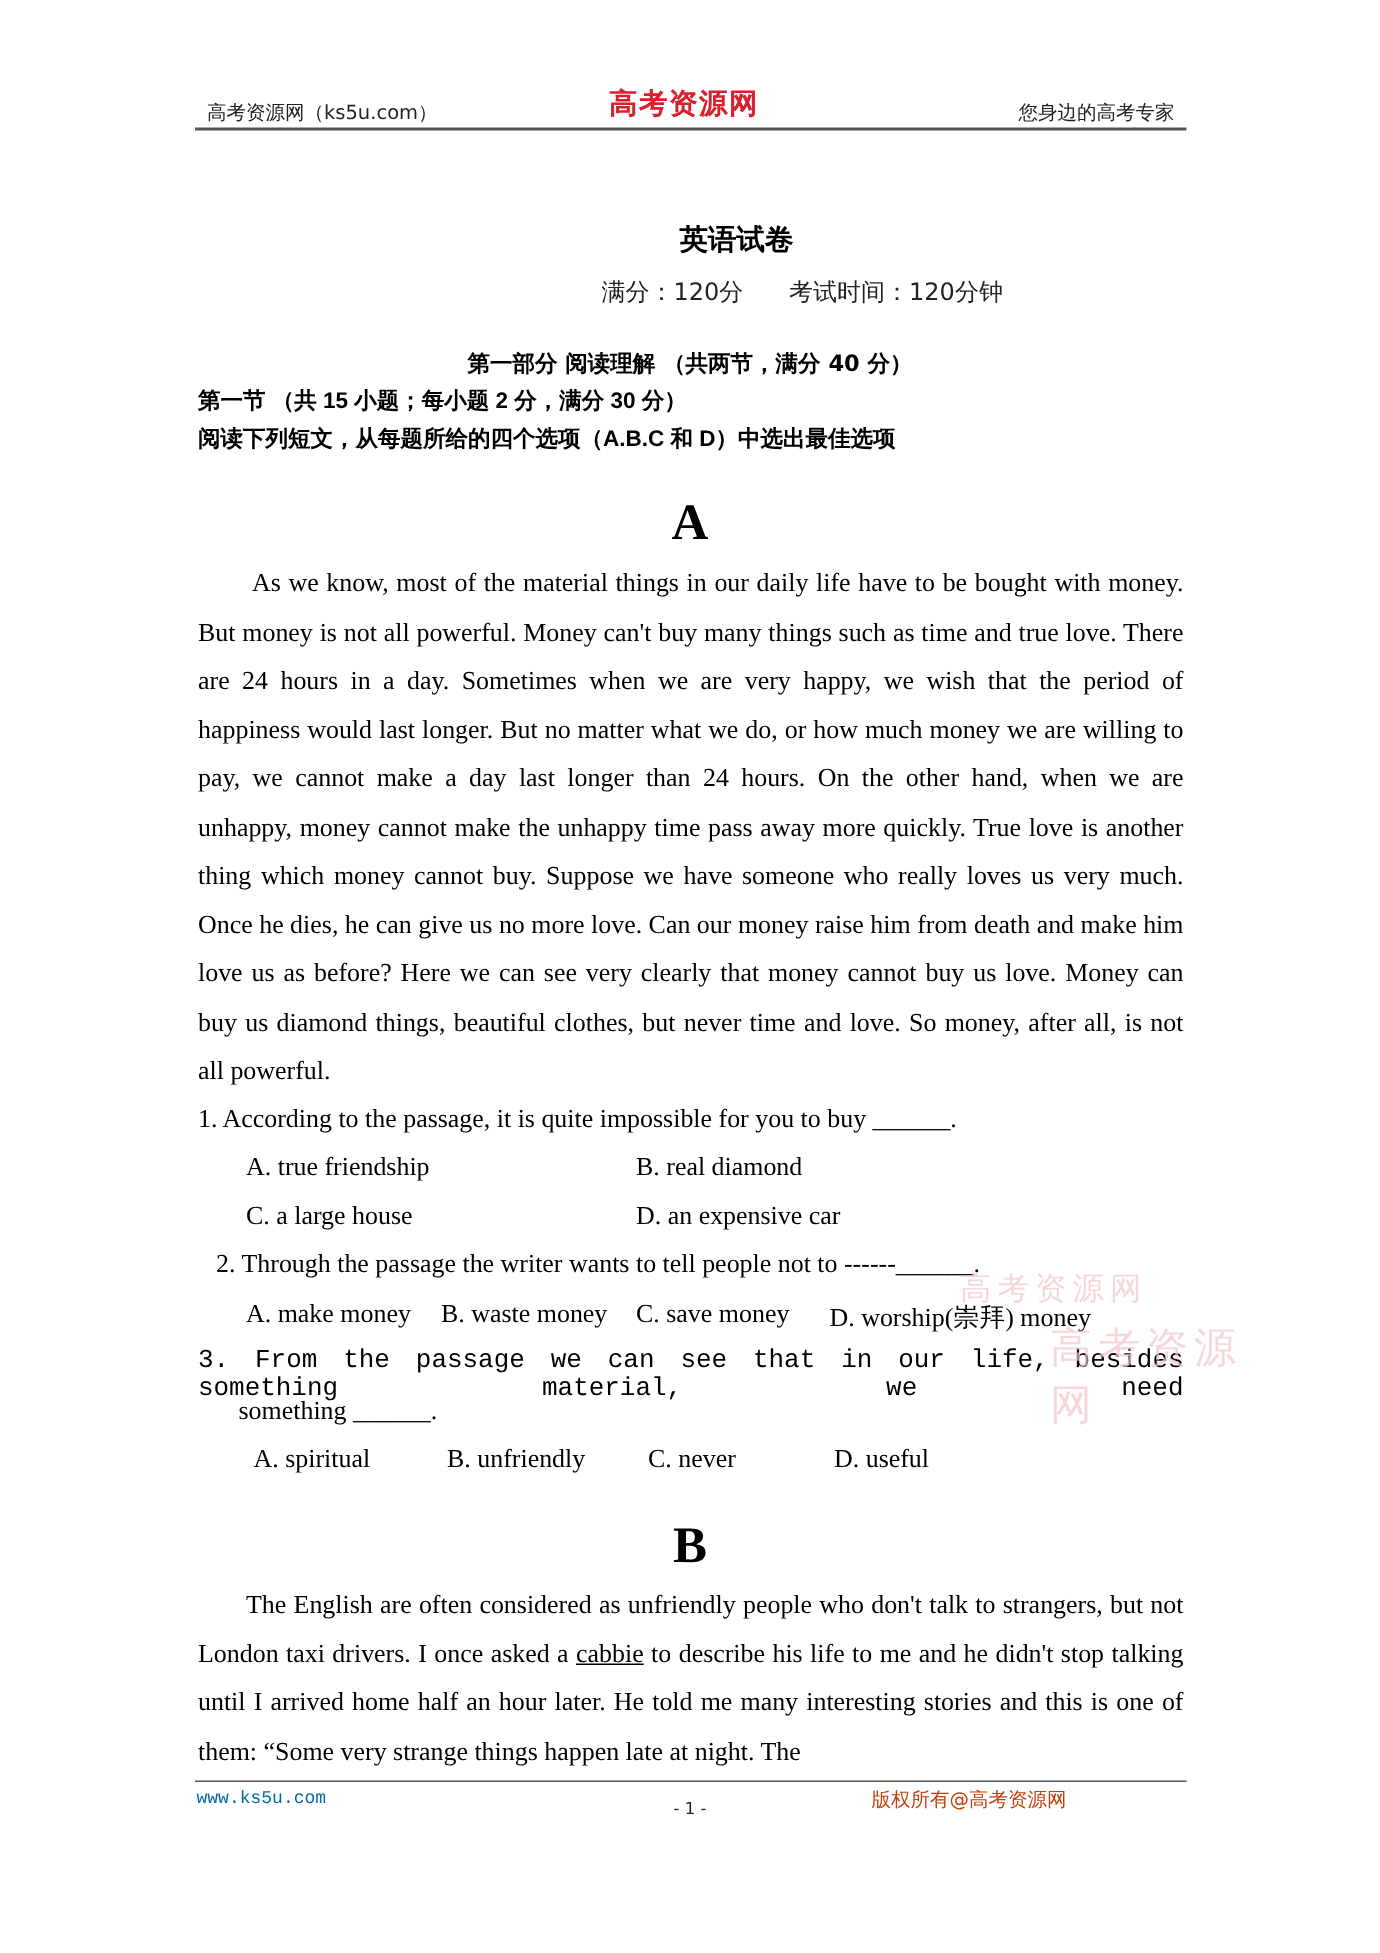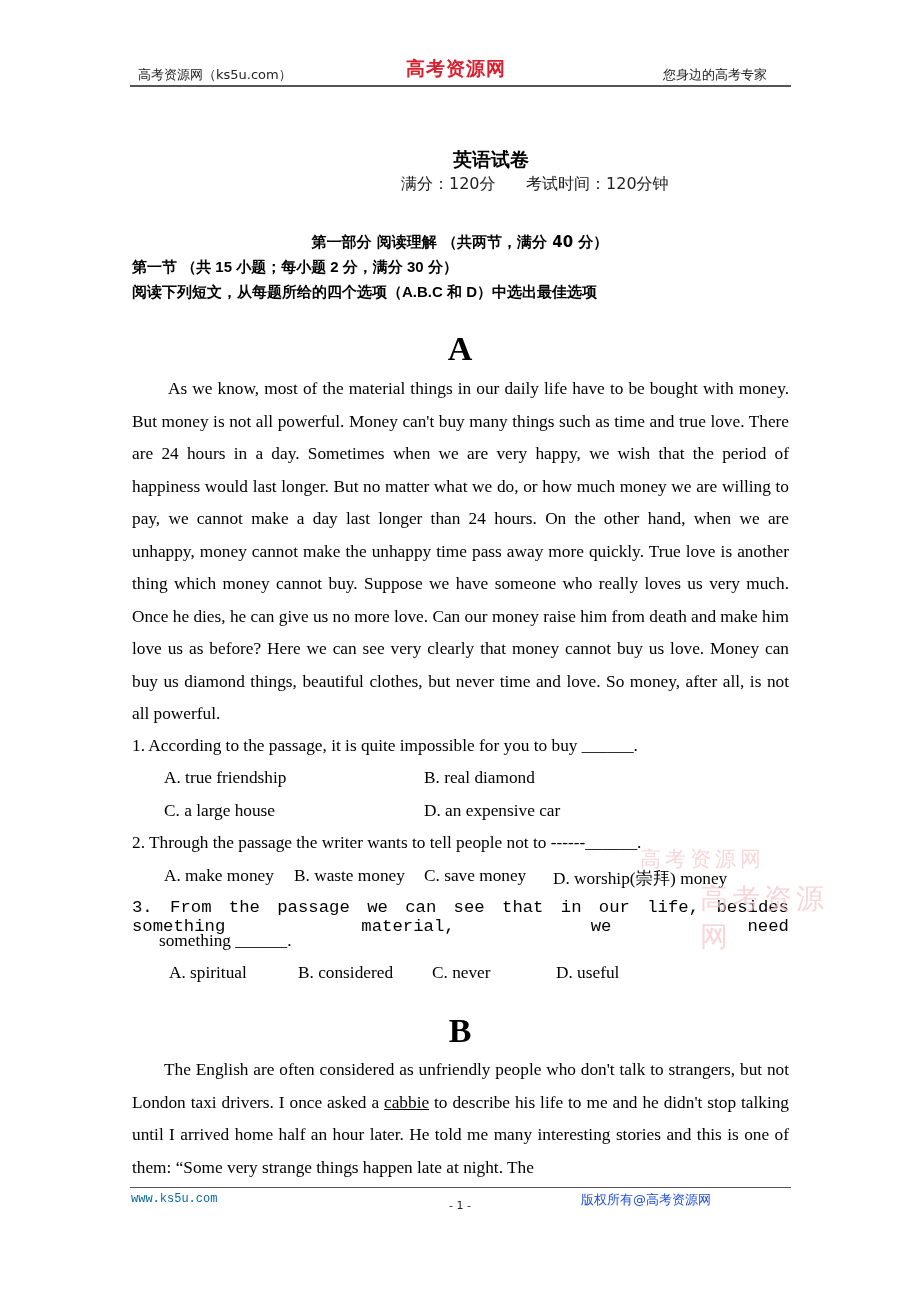--- a/index.html
+++ b/index.html
@@ -2,43 +2,43 @@
 <html><head>
 <meta charset="utf-8">
 <style>
   html, body { margin:0; padding:0; background:#ffffff; }
   body { width:920px; height:1302px; position:relative; overflow:hidden; color:#000; }
   .page { position:absolute; left:0; top:0; width:848px; height:1302px; }
 
   .hdr { position:absolute; left:130px; width:661px; top:56px; height:30px; }
   .hdr-left { position:absolute; left:8px; top:10px; font-family:"DejaVu Sans", sans-serif; font-size:13px; color:#222; }
   .hdr-logo { position:absolute; left:276px; top:0px; font-family:"DejaVu Serif", serif; font-size:19px; color:#d8202f; font-weight:bold; letter-spacing:1px; }
-  .hdr-right { position:absolute; right:24px; top:10px; font-family:Liberation Serif, serif; font-size:13px; color:#222; }
+  .hdr-right { position:absolute; right:8px; top:10px; font-family:Liberation Serif, serif; font-size:13px; color:#222; }
   .hdr-rule { position:absolute; left:130px; top:85px; width:661px; height:2px; background:#555; }
 
   .title { position:absolute; left:0; width:982px; top:147px; text-align:center; font-family:"DejaVu Sans", sans-serif; font-size:19px; font-weight:bold; }
-  .meta { position:absolute; left:401px; top:174px; font-family:"DejaVu Sans", sans-serif; font-size:16px; color:#222; white-space:pre; }
+  .meta { position:absolute; left:401px; top:185px; font-family:"DejaVu Sans", sans-serif; font-size:16px; color:#222; white-space:pre; }
 
   .part { position:absolute; left:0; width:920px; top:233px; text-align:center; font-family:"DejaVu Sans", sans-serif; font-size:15px; font-weight:bold; }
   .sec { position:absolute; left:132px; font-family:Liberation Sans, sans-serif; font-size:15px; font-weight:bold; }
 
   .big-letter { position:absolute; left:0; width:920px; text-align:center; font-family:"Liberation Serif", serif; font-size:34px; font-weight:bold; }
 
   .para { position:absolute; left:132px; width:657px; font-family:"Liberation Serif", serif; font-size:17.3px; line-height:32.5px; text-align:justify; }
   .para .indent { display:inline-block; width:36px; }
   .u { text-decoration:underline; }
 
   .line { position:absolute; font-family:"Liberation Serif", serif; font-size:17.3px; white-space:pre; }
 
   .watermark { position:absolute; font-family:"DejaVu Serif", serif; color:#f3c6cc; opacity:0.7; font-size:22px; letter-spacing:4px; }
 
   .ftr-rule { position:absolute; left:130px; top:1187px; width:661px; height:1px; background:#555; }
   .ftr-left { position:absolute; left:131px; top:1192px; font-family:"Liberation Mono", monospace; font-size:12px; color:#0369a1; }
   .ftr-center { position:absolute; left:0; width:920px; text-align:center; top:1199px; font-family:"DejaVu Sans", sans-serif; font-size:11px; color:#222; }
-  .ftr-right { position:absolute; right:137px; top:1191px; font-family:"DejaVu Sans", sans-serif; font-size:13px; color:#1d4ed8; }
+  .ftr-right { position:absolute; right:137px; top:1191px; font-family:"DejaVu Sans", sans-serif; font-size:13px; color:#c2410c; }
 </style>
 </head>
 <body>
 
 <div class="page">
 
   <div class="hdr">
     <span class="hdr-left">高考资源网（ks5u.com）</span>
     <span class="hdr-logo">高考资源网</span>
     <span class="hdr-right">您身边的高考专家</span>
@@ -54,30 +54,30 @@
 
   <div class="big-letter" style="top:330px;">A</div>
   <div class="para" style="top:373px;"><span class="indent"></span><span>As we know, most of the material things in our daily life have to be bought with money. But money is not all powerful. Money can't buy many things such as time and true love. There are 24 hours in a day. Sometimes when we are very happy, we wish that the period of happiness would last longer. But no matter what we do, or how much money we are willing to pay, we cannot make a day last longer than 24 hours. On the other hand, when we are unhappy, money cannot make the unhappy time pass away more quickly. True love is another thing which money cannot buy. Suppose we have someone who really loves us very much. Once he dies, he can give us no more love. Can our money raise him from death and make him love us as before? Here we can see very clearly that money cannot buy us love. Money can buy us diamond things, beautiful clothes, but never time and love. So money, after all, is not all powerful.</span></div>
 
   <div class="line" style="left:132px; top:736px;">1. According to the passage, it is quite impossible for you to buy ______.</div>
   <div class="line" style="left:164px; top:768px;">A. true friendship</div>
   <div class="line" style="left:424px; top:768px;">B. real diamond</div>
   <div class="line" style="left:164px; top:801px;">C. a large house</div>
   <div class="line" style="left:424px; top:801px;">D. an expensive car</div>
 
-  <div class="line" style="left:132px; top:833px;">2. Through the passage the writer wants to tell people not to ------______.</div>
+  <div class="line" style="left:144px; top:833px;">2. Through the passage the writer wants to tell people not to ------______.</div>
   <div class="line" style="left:164px; top:866px;">A. make money</div>
   <div class="line" style="left:294px; top:866px;">B. waste money</div>
   <div class="line" style="left:424px; top:866px;">C. save money</div>
   <div class="line" style="left:553px; top:866px;">D. worship(崇拜) money</div>
 
   <div class="line" style="left:132px; top:898px; width:657px; text-align:justify; text-align-last:justify; white-space:normal;font-family:Liberation Mono, monospace;">3. From the passage we can see that in our life, besides something material, we need</div>
   <div class="line" style="left:159px; top:931px;">something ______.</div>
   <div class="line" style="left:169px; top:963px;">A. spiritual</div>
-  <div class="line" style="left:298px; top:963px;">B. considered</div>
+  <div class="line" style="left:298px; top:963px;">B. unfriendly</div>
   <div class="line" style="left:432px; top:963px;">C. never</div>
   <div class="line" style="left:556px; top:963px;">D. useful</div>
 
   <div class="watermark" style="left:640px; top:845px; font-size:21px;">高考资源网</div>
   <div class="watermark" style="left:700px; top:880px; font-size:28px;">高考资源网</div>
 
   <div class="big-letter" style="top:1012px;">B</div>
   <div class="para" style="top:1054px;"><span class="indent" style="width:32px;"></span><span>The English are often considered as unfriendly people who don't talk to strangers, but not London taxi drivers. I once asked a </span><span class="u">cabbie</span><span> to describe his life to me and he didn't stop talking until I arrived home half an hour later. He told me many interesting stories and this is one of them: “Some very strange things happen late at night. The</span></div>
 
   <div class="ftr-rule"></div>

